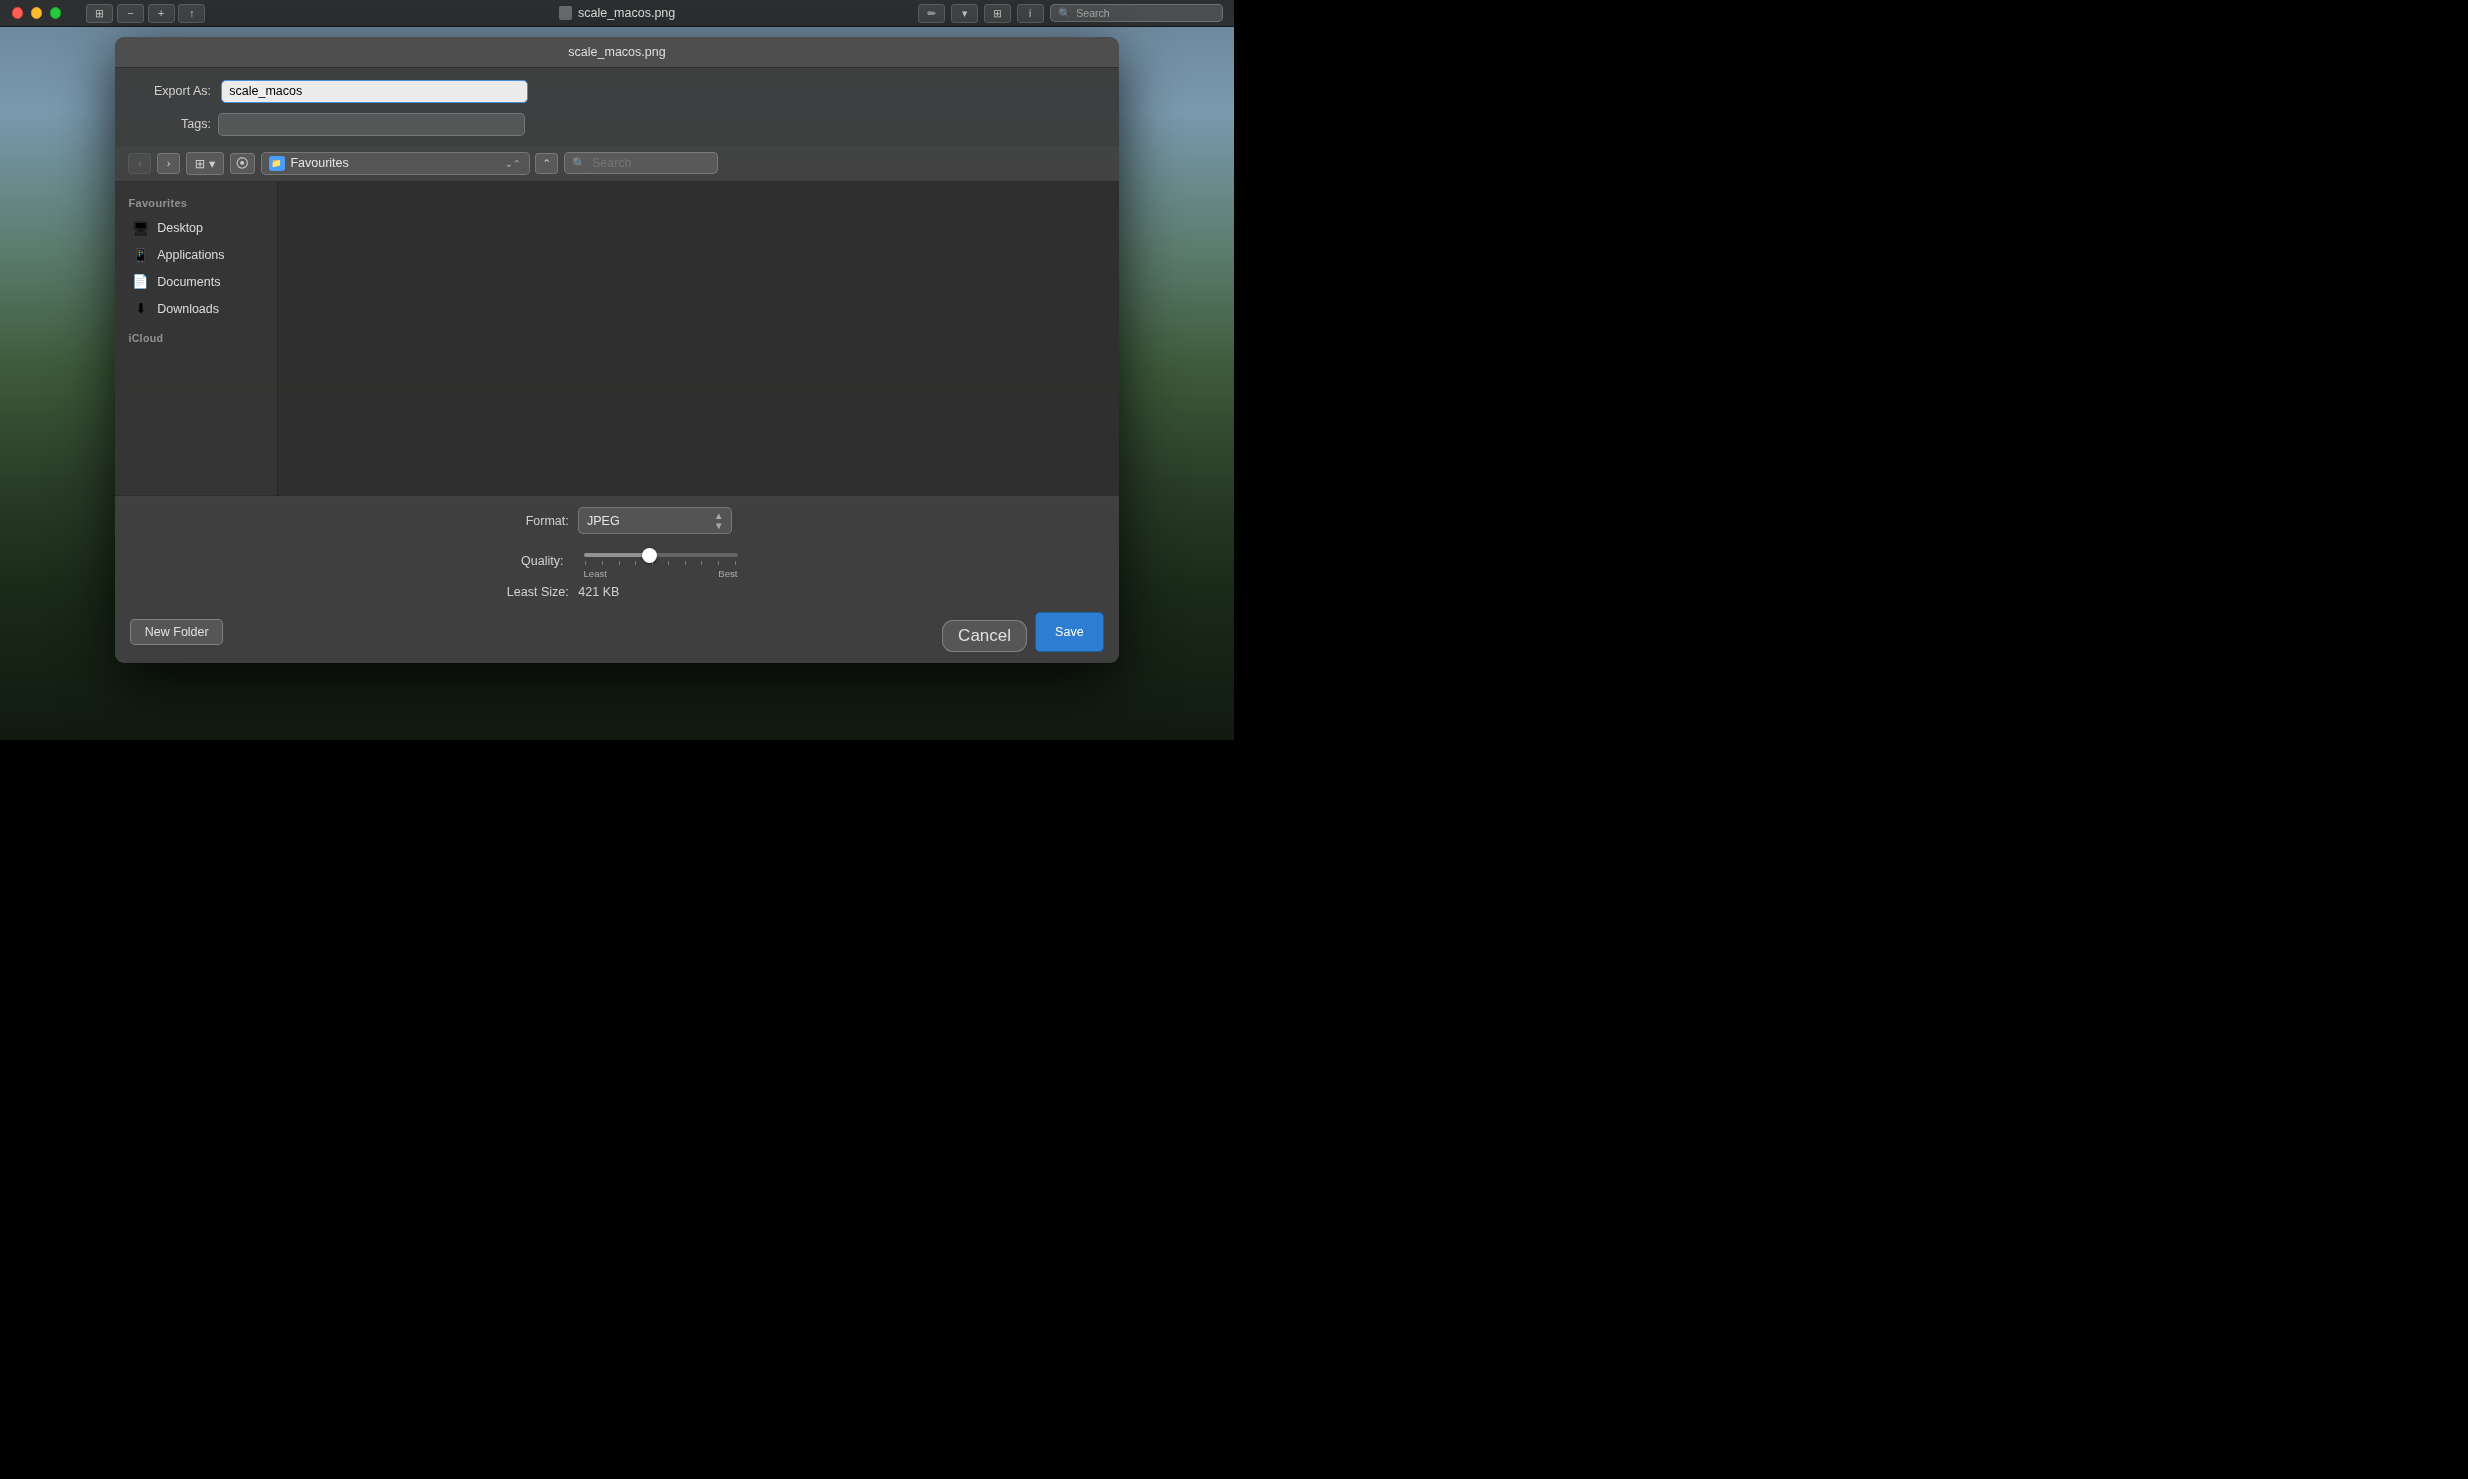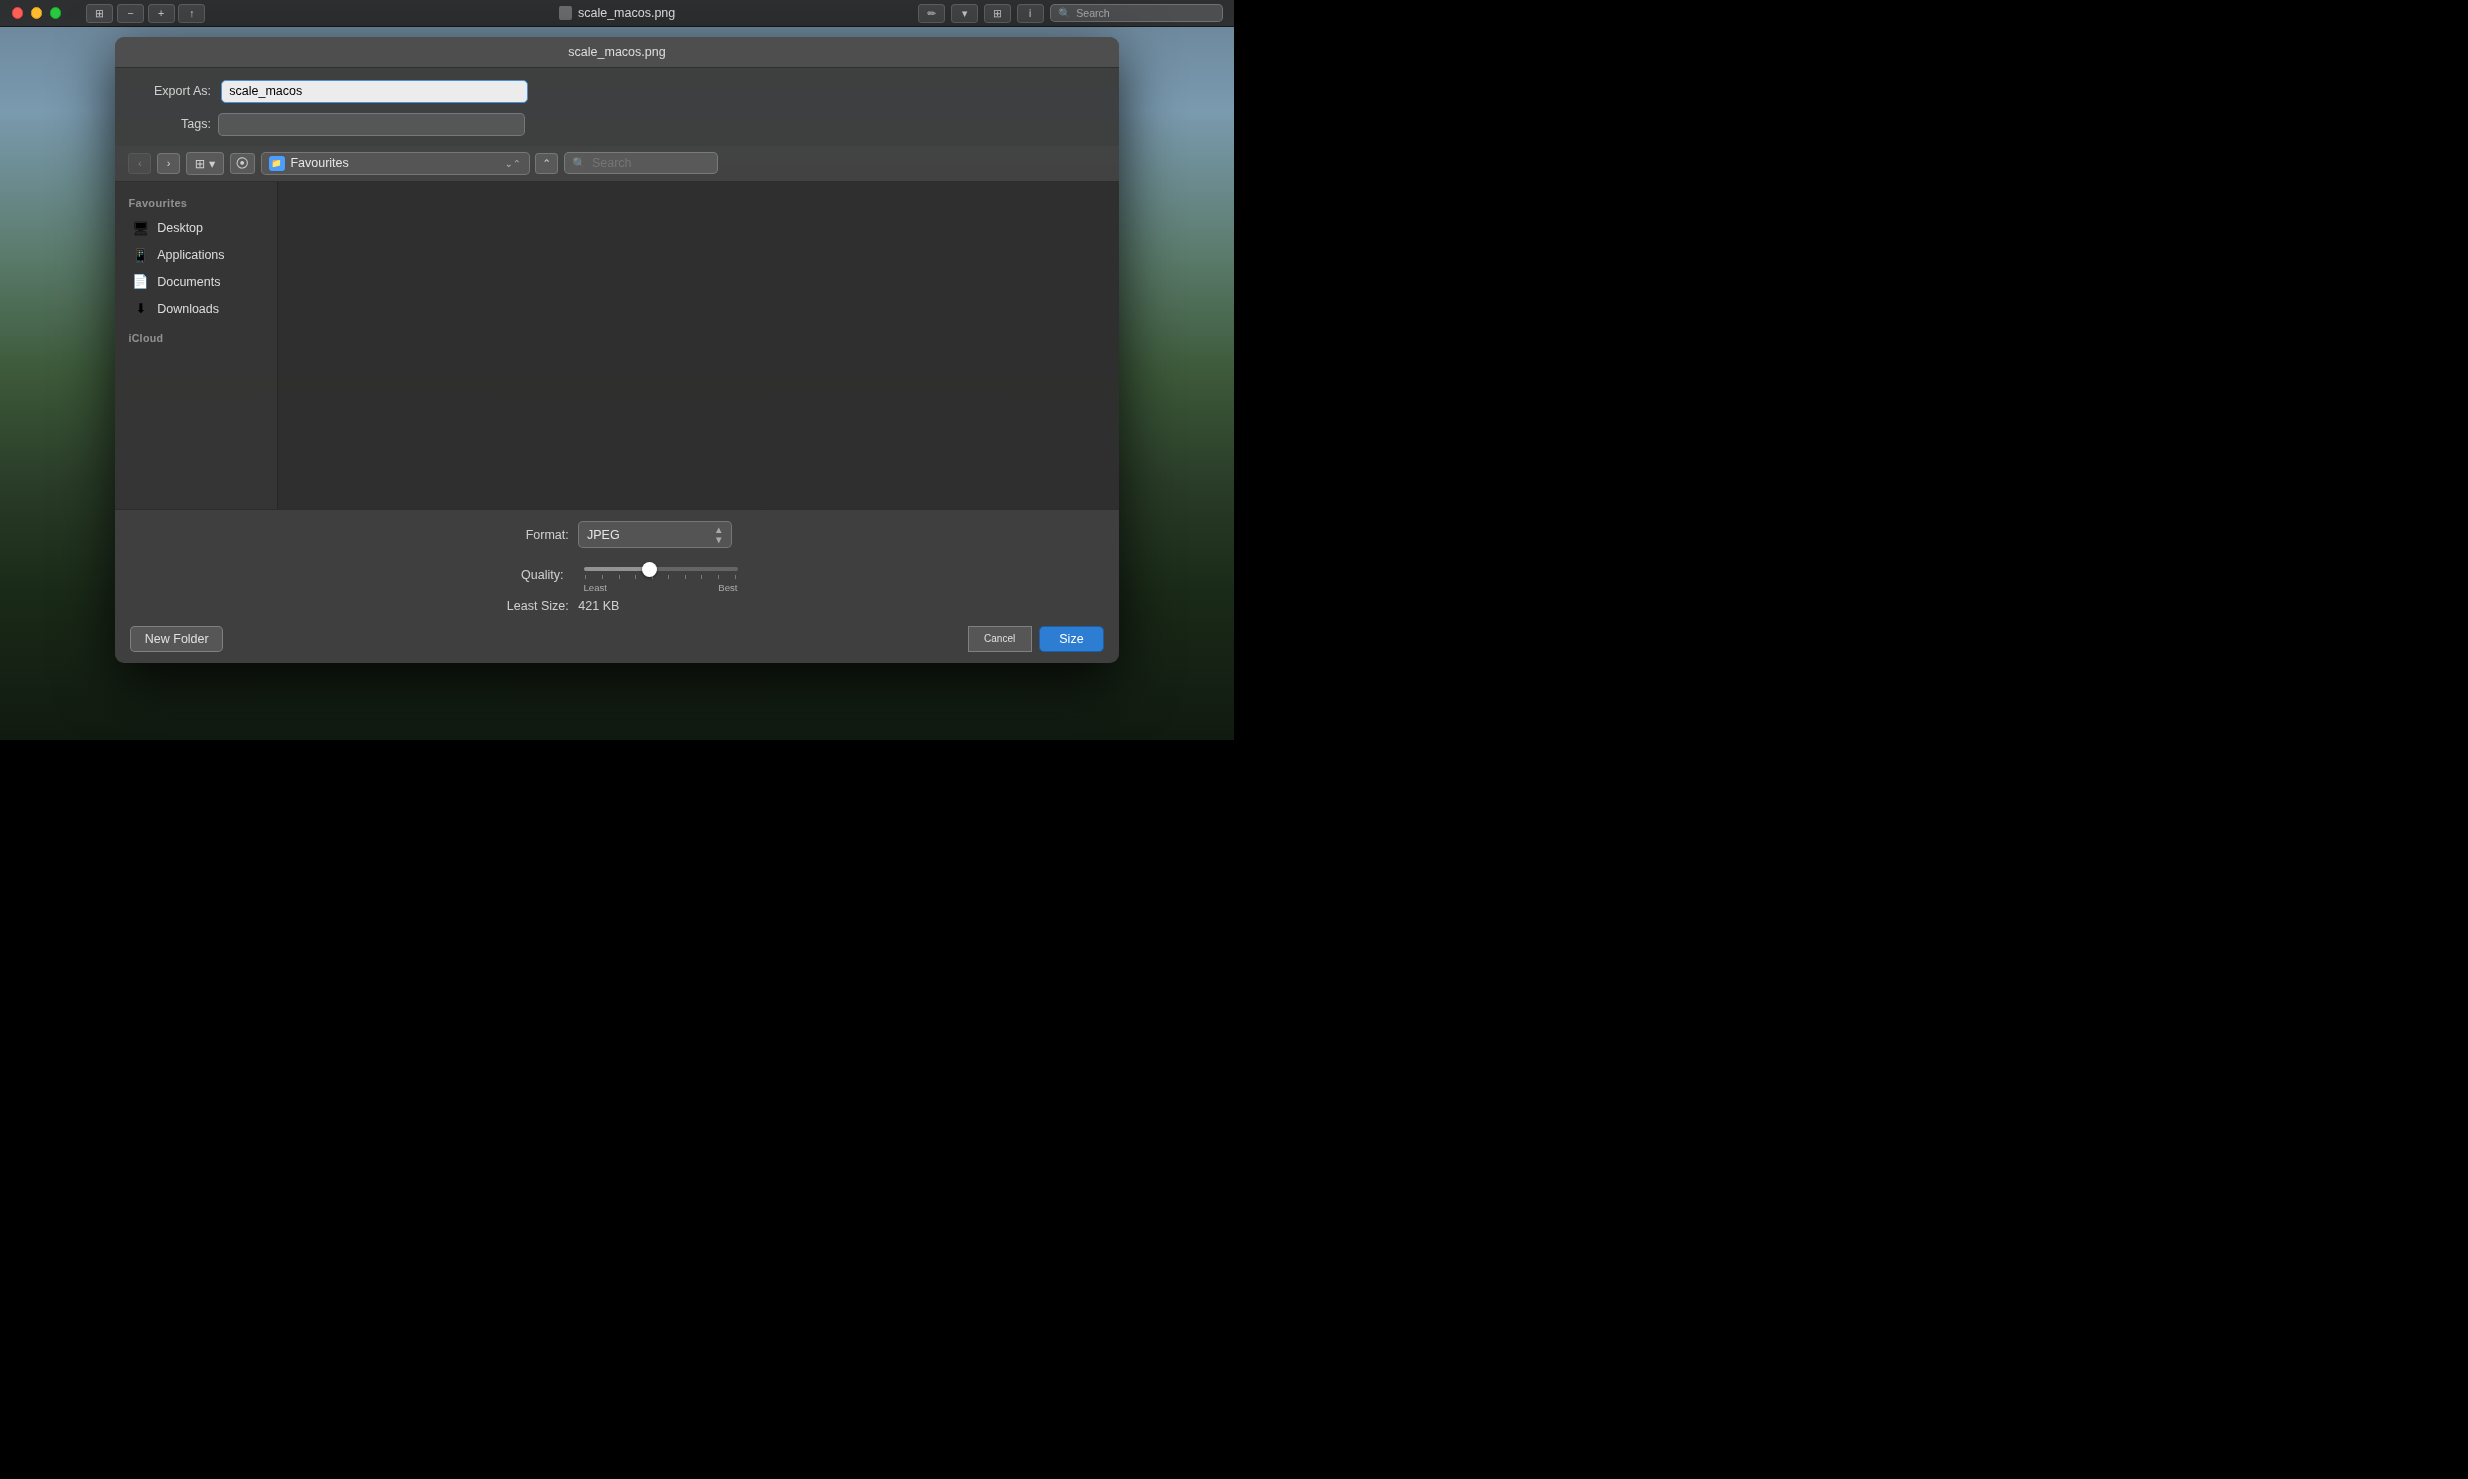--- a/index.html
+++ b/index.html
@@ -590,25 +590,26 @@
     }
 
     .action-btns {
       display: flex;
       gap: 7.7px;
     }
 
     .cancel-btn {
       background: rgba(255,255,255,0.12);
       border: 1px solid rgba(255,255,255,0.25);
-      border-radius: 0;
+      border-radius: 11px;
       padding: 4.8px 15.4px;
       color: rgba(255,255,255,0.82);
-      font-size: 10px;
-      cursor: pointer;
+      font-size: 17px;
+      cursor: pointer;
+      margin-top: 8px;
     }
 
     .save-btn {
       background: #2d7dd2;
       border: 1px solid #1a5fa8;
       border-radius: 4.8px;
       padding: 4.8px 19px;
       color: white;
       font-size: 12.5px;
       font-weight: 500;
@@ -776,18 +777,18 @@
 
     <div class="filesize-row">
       <span class="filesize-label">Least Size:</span>
       <span class="filesize-value">421 KB</span>
     </div>
 
     <div class="buttons-row">
       <button class="new-folder-btn">New Folder</button>
       <div class="action-btns">
         <button class="cancel-btn">Cancel</button>
-        <button class="save-btn">Size</button>
+        <button class="save-btn">Save</button>
       </div>
     </div>
   </div>
 </div>
 
 
 </body></html>

